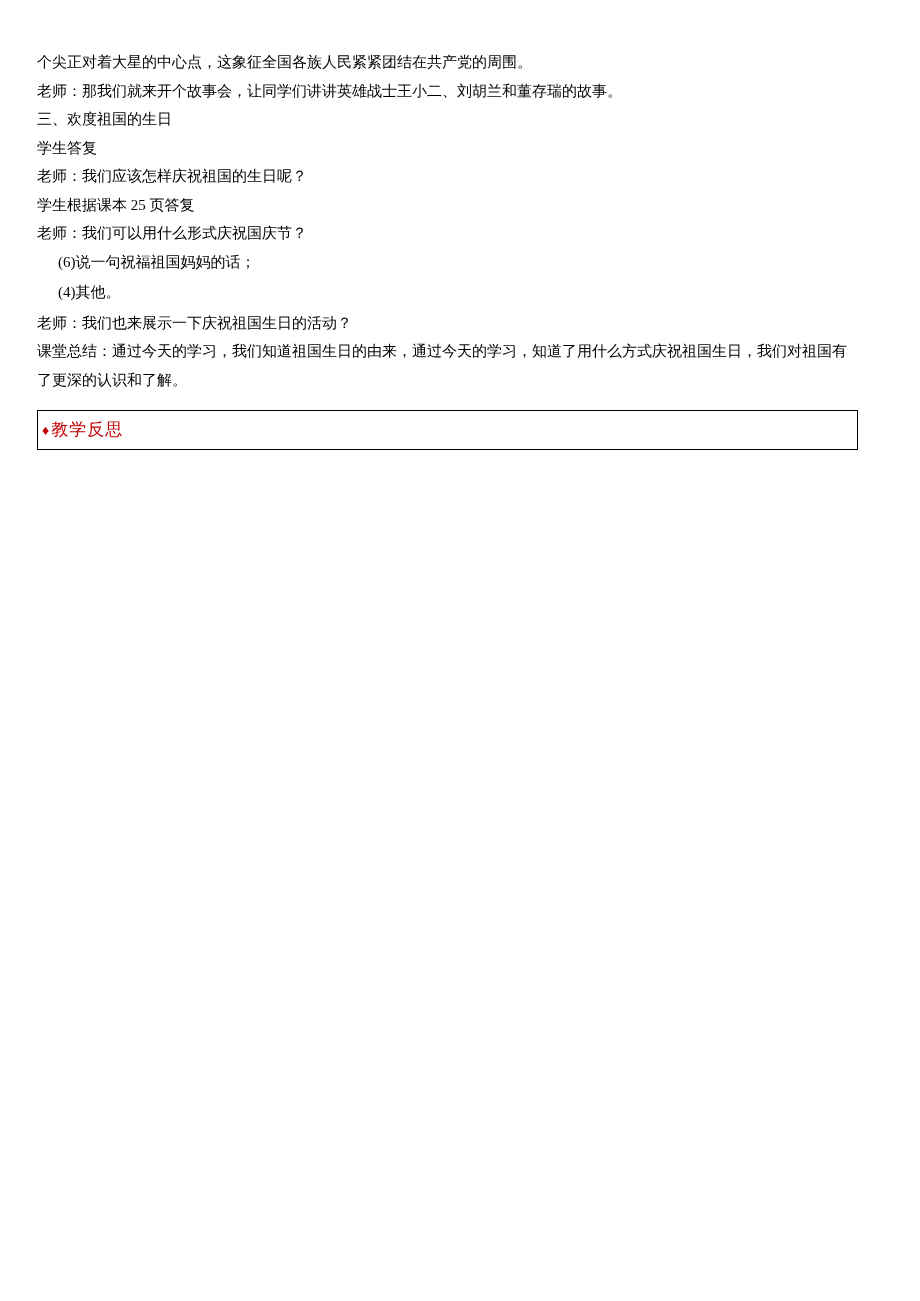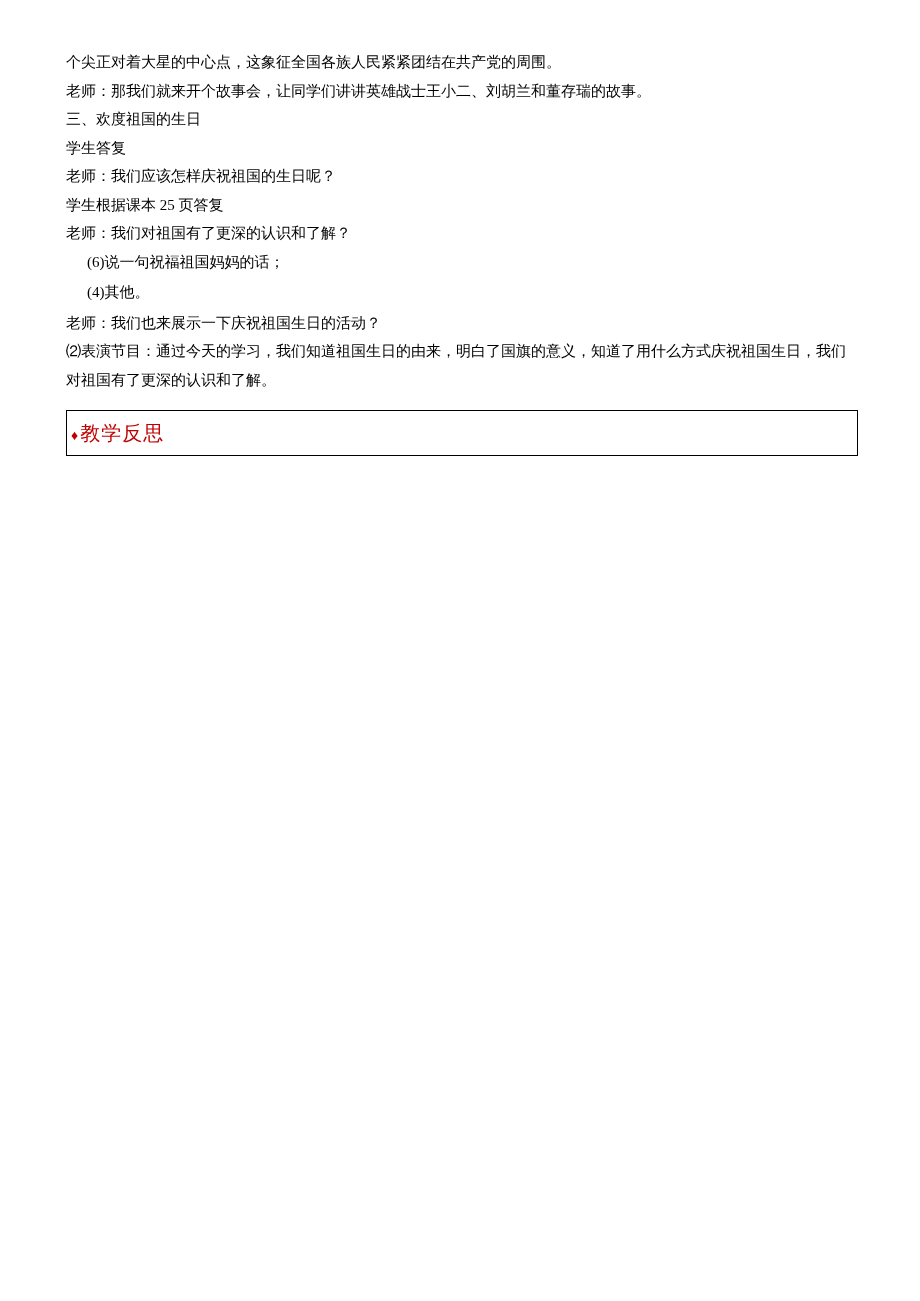--- a/index.html
+++ b/index.html
@@ -6,21 +6,21 @@
     margin: 0;
     padding: 0;
     background: #ffffff;
     font-family: "SimSun", "宋体", serif;
     font-size: 15px;
     color: #000000;
     line-height: 1.9;
     width: 920px;
   }
   .page {
-    padding: 48px 62px 0 66px;
+    padding: 48px 62px 0 37px;
   }
   .content-line {
     display: block;
   }
   .sub-item {
     padding-left: 1.4em;
     margin-bottom: 2px;
   }
   .section-box {
     border: 1px solid #000000;
@@ -28,40 +28,40 @@
     margin-top: 16px;
   }
   .diamond {
     color: #c00000;
     font-size: 14px;
     vertical-align: middle;
     margin-right: 2px;
   }
   .section-label {
     color: #c00000;
-    font-size: 20px;
+    font-size: 17px;
     letter-spacing: 1px;
   }
 </style>
 </head>
 <body>
 
 <div class="page">
 
   <span class="content-line">个尖正对着大星的中心点，这象征全国各族人民紧紧团结在共产党的周围。</span>
   <span class="content-line">老师：那我们就来开个故事会，让同学们讲讲英雄战士王小二、刘胡兰和董存瑞的故事。</span>
   <span class="content-line">三、欢度祖国的生日</span>
   <span class="content-line">学生答复</span>
   <span class="content-line">老师：我们应该怎样庆祝祖国的生日呢？</span>
   <span class="content-line">学生根据课本 25 页答复</span>
-  <span class="content-line">老师：我们对祖国有了更深的认识和了解？</span>
+  <span class="content-line">老师：我们可以用什么形式庆祝国庆节？</span>
 
   <div class="sub-item">(6)说一句祝福祖国妈妈的话；</div>
   <div class="sub-item">(4)其他。</div>
 
   <span class="content-line">老师：我们也来展示一下庆祝祖国生日的活动？</span>
-  <span class="content-line">⑵表演节目：通过今天的学习，我们知道祖国生日的由来，明白了国旗的意义，知道了用什么方式庆祝祖国生日，我们对祖国有了更深的认识和了解。</span>
+  <span class="content-line">课堂总结：通过今天的学习，我们知道祖国生日的由来，通过今天的学习，知道了用什么方式庆祝祖国生日，我们对祖国有了更深的认识和了解。</span>
 
   <div class="section-box">
     <span class="diamond">♦</span><span class="section-label">教学反思</span>
   </div>
 
 </div>
 
 </body></html>

